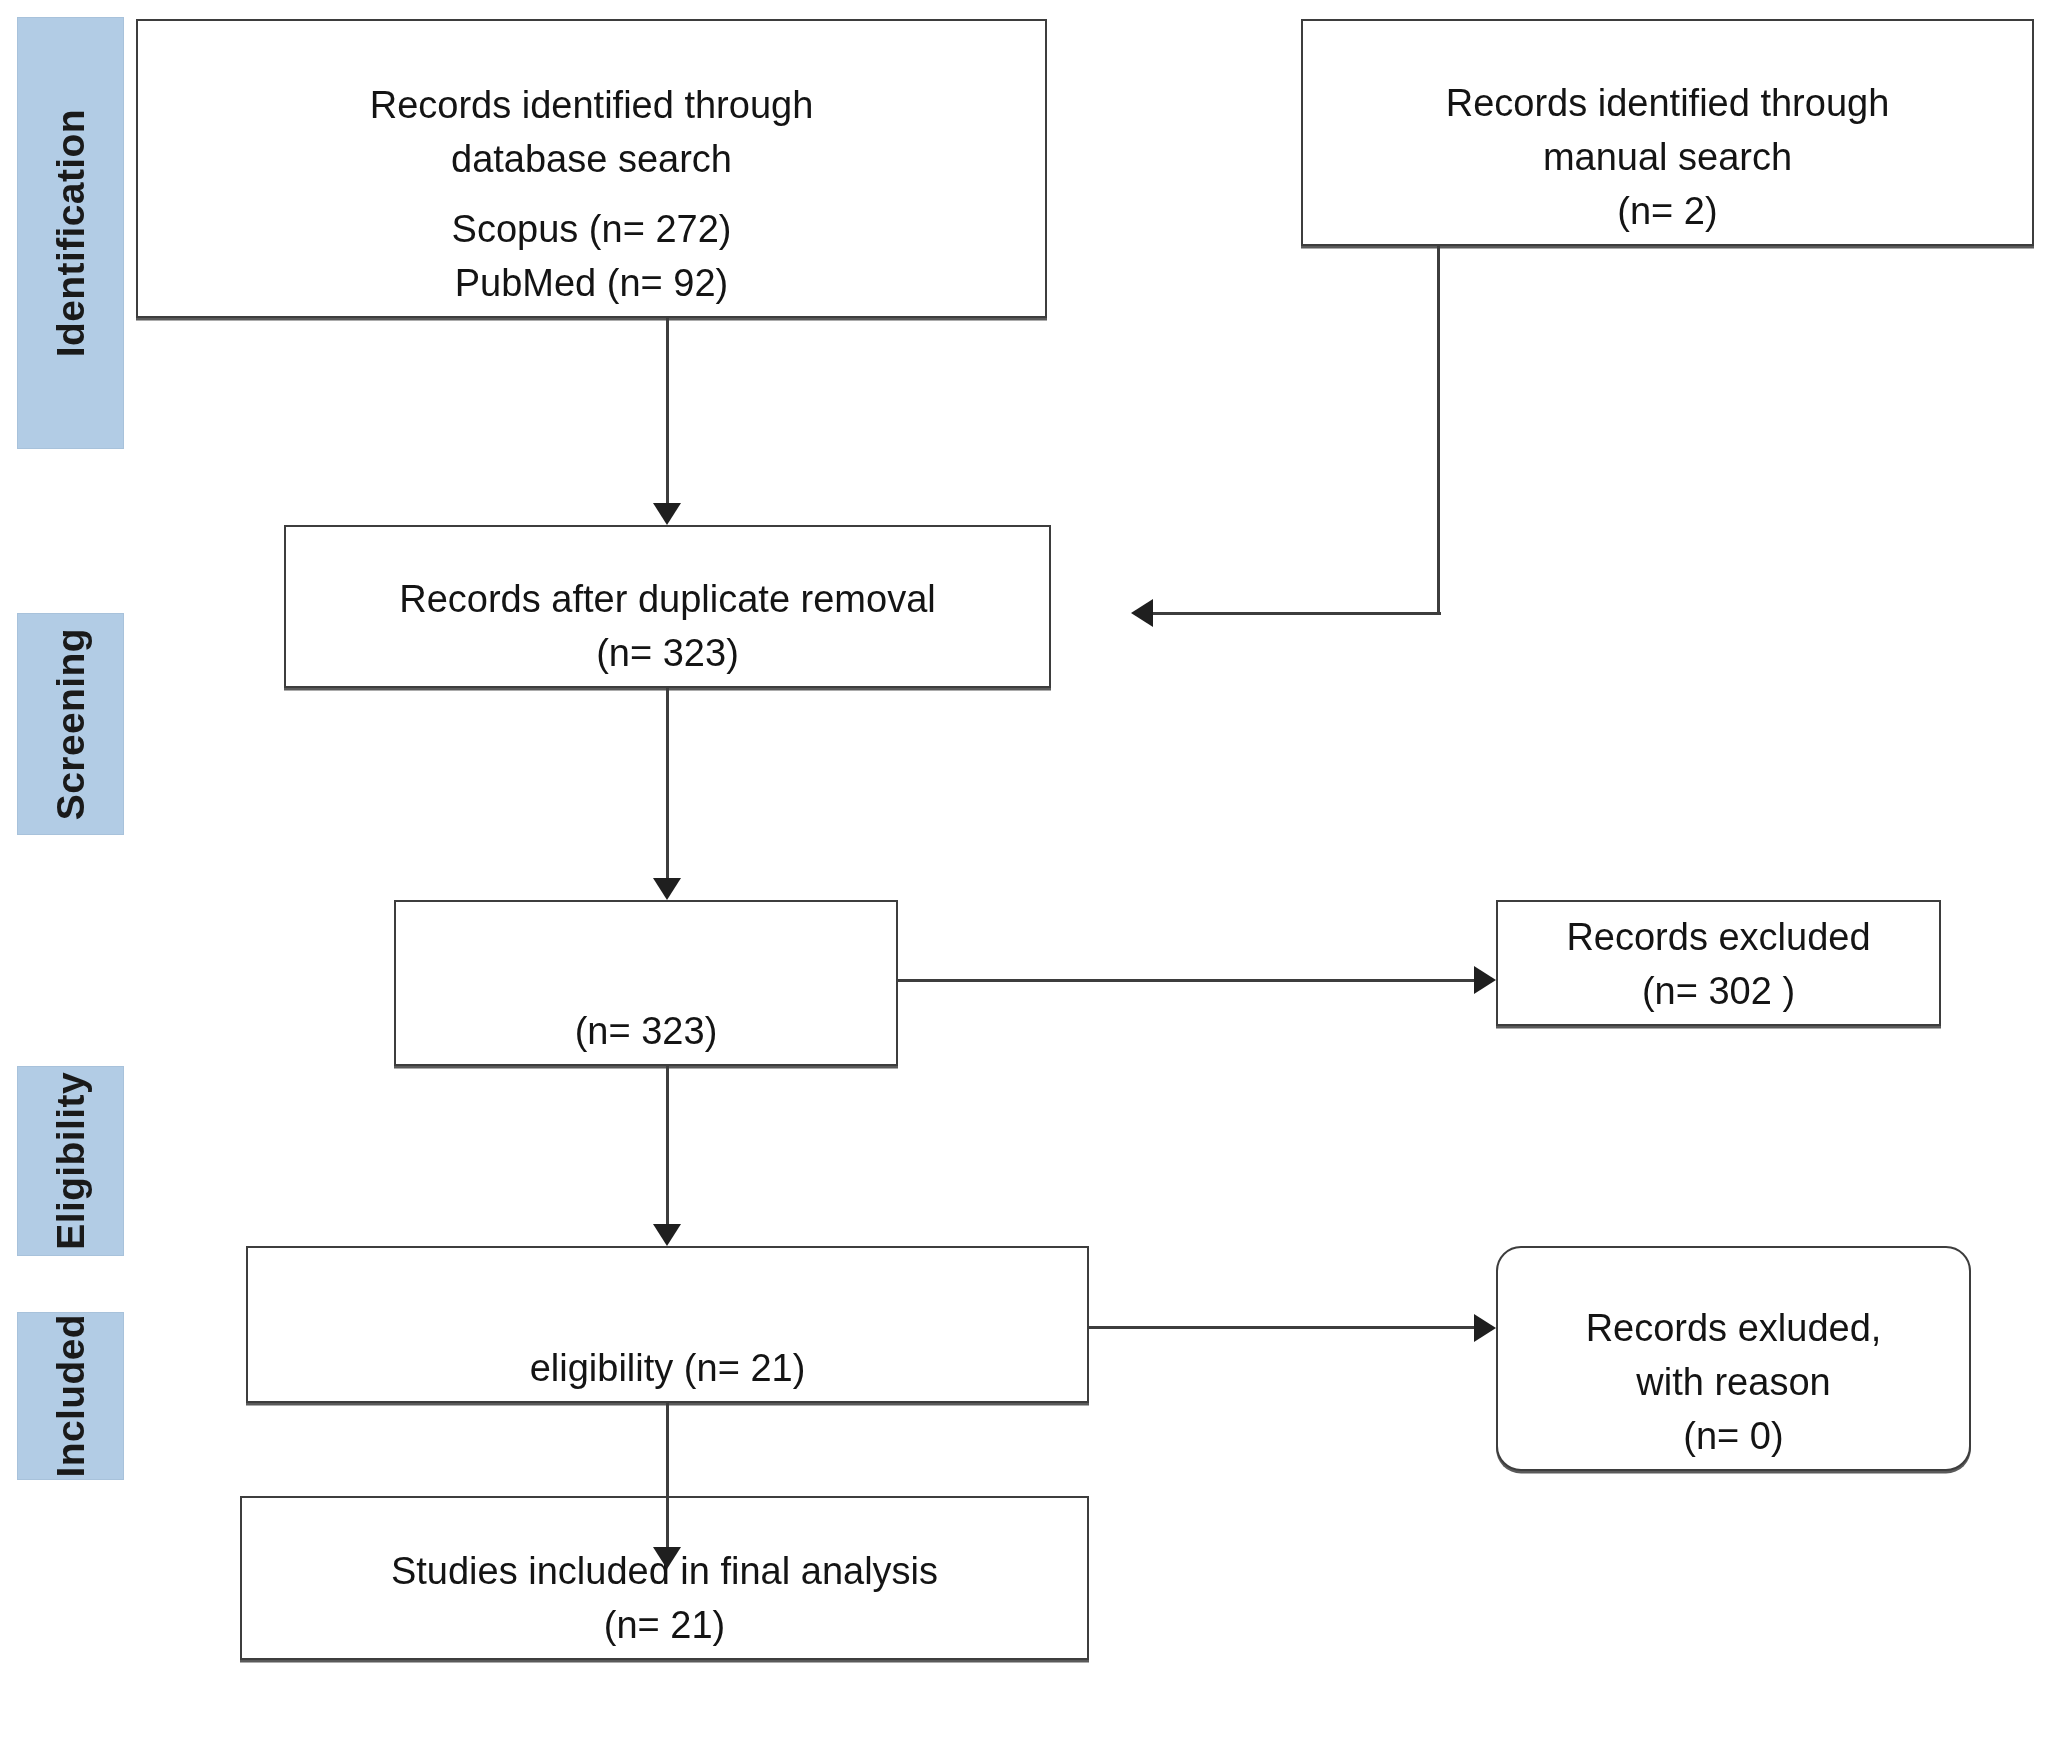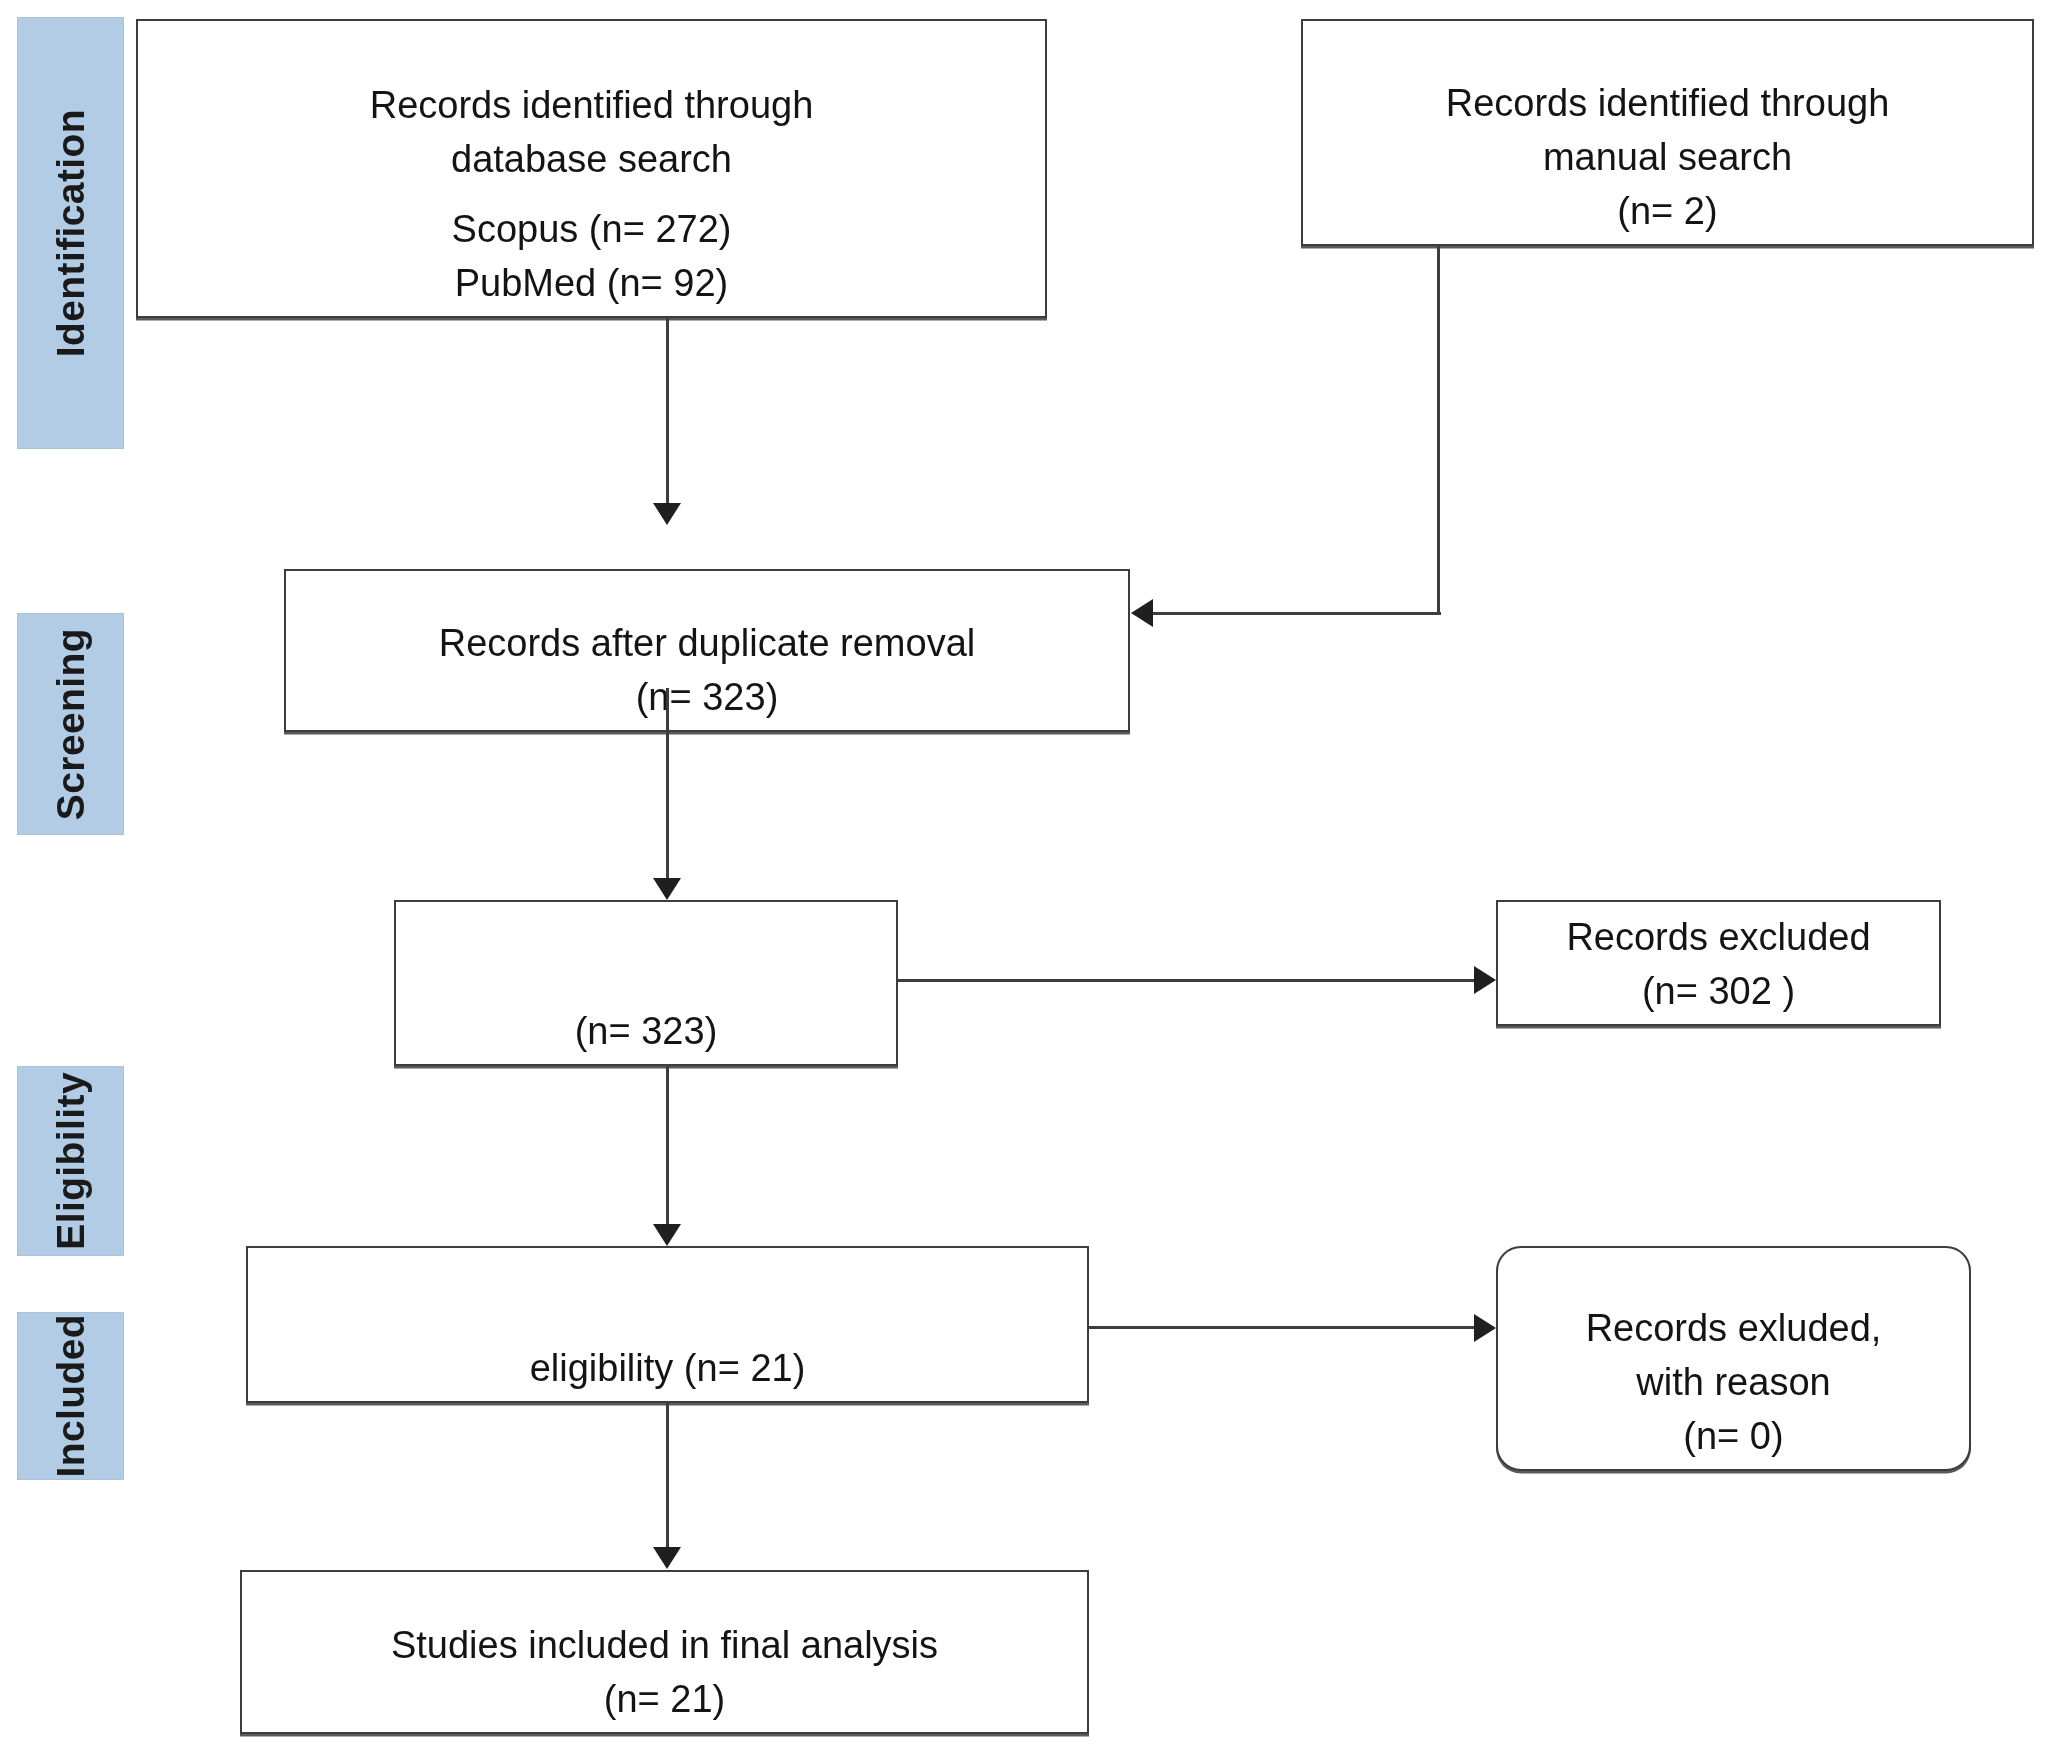--- a/index.html
+++ b/index.html
@@ -112,21 +112,21 @@
     <div class="line" style="margin-top:15.3px;">Scopus (n= 272)</div>
     <div class="line">PubMed (n= 92)</div>
   </div>
 
   <div class="flow-box" style="left:1301px; top:18.6px; width:733px; height:227px;">
     <div class="line">Records identified through</div>
     <div class="line">manual search</div>
     <div class="line">(n= 2)</div>
   </div>
 
-  <div class="flow-box" style="left:284px; top:525px; width:846px; height:163px;margin-top:44px;">
+  <div class="flow-box" style="left:284px; top:525px; width:767px; height:163px;">
     <div class="line">Records after duplicate removal</div>
     <div class="line">(n= 323)</div>
   </div>
 
   <div class="flow-box" style="left:394px; top:900px; width:504px; height:166px;">
     <div class="line">(n= 323)</div>
   </div>
 
   <div class="flow-box" style="left:1496px; top:900px; width:445px; height:126px;">
     <div class="line">Records excluded</div>
@@ -136,21 +136,21 @@
   <div class="flow-box" style="left:246px; top:1246px; width:843px; height:157px;">
     <div class="line">eligibility (n= 21)</div>
   </div>
 
   <div class="flow-box" style="left:1496px; top:1246px; width:475px; height:225px;border-radius:25px;">
     <div class="line">Records exluded,</div>
     <div class="line">with reason</div>
     <div class="line">(n= 0)</div>
   </div>
 
-  <div class="flow-box" style="left:240px; top:1570px; width:849px; height:164px;">
+  <div class="flow-box" style="left:240px; top:1496px; width:849px; height:164px;">
     <div class="line">Studies included in final analysis</div>
     <div class="line">(n= 21)</div>
   </div>
 
   <div class="conn v" style="left:666px; top:318px; height:188px;"></div>
   <div class="arrow-head arrow-down" style="left:653px; top:503px;"></div>
 
   <div class="conn v" style="left:1437px; top:246px; height:368px;"></div>
   <div class="conn h" style="left:1153px; top:612px; width:288px;"></div>
   <div class="arrow-head arrow-left" style="left:1131px; top:599px;"></div>

